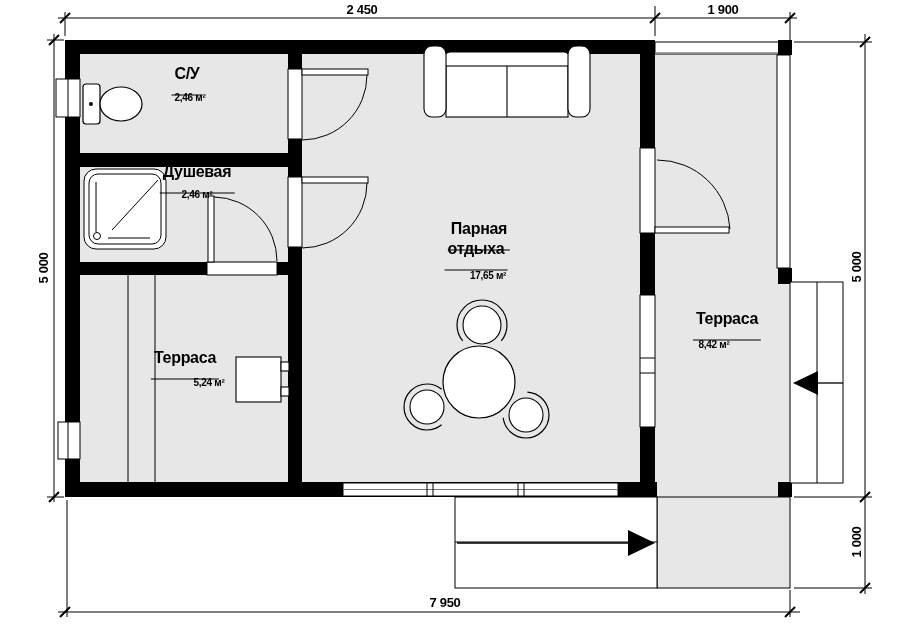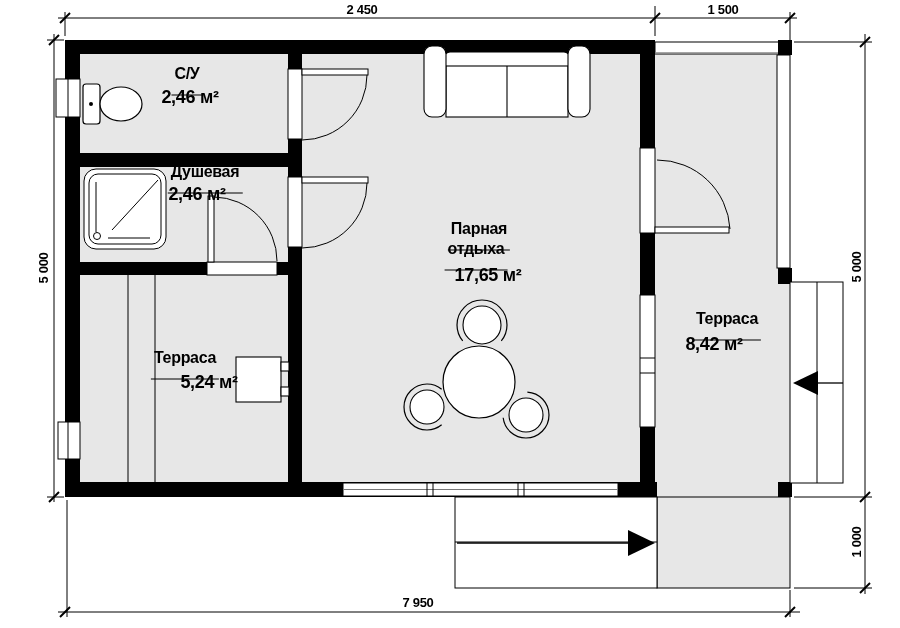--- a/index.html
+++ b/index.html
@@ -2,21 +2,21 @@
 <html><head>
 <meta charset="utf-8">
 <style>
   html,body{margin:0;padding:0;background:#fff;}
   #plan{position:relative;width:900px;height:628px;background:#fff;overflow:hidden;
         font-family:"Liberation Sans",sans-serif;}
   #plan svg{position:absolute;left:0;top:0;}
   .lbl{position:absolute;color:#000;white-space:nowrap;transform:translate(-50%,-50%);
        font-family:"Liberation Sans",sans-serif;font-weight:bold;letter-spacing:-0.3px;}
   .room-name{font-size:16px;border-bottom:1.6px solid #000;padding:0 3px 12px;}
-  .room-area{font-size:18px;}
+  .room-area{font-size:10px;}
   .dim{font-size:13px;}
   .vert{transform:translate(-50%,-50%) rotate(-90deg);}
 </style>
 </head>
 <body>
 
 <div id="plan">
 
 <svg width="900" height="628" viewBox="0 0 900 628">
 
@@ -188,33 +188,33 @@
     <line x1="860" y1="502" x2="870" y2="492"></line>
     <line x1="860" y1="593" x2="870" y2="583"></line>
     <line x1="60" y1="617" x2="70" y2="607"></line>
     <line x1="785" y1="617" x2="795" y2="607"></line>
   </g>
 </svg>
 
   <div class="lbl room-name" style="left:187px;top:80px;">С/У</div>
   <div class="lbl room-area" style="left:190px;top:97px;">2,46 м²</div>
 
-  <div class="lbl room-name" style="left:197px;top:178px;margin-left:8px;">Душевая</div>
+  <div class="lbl room-name" style="left:197px;top:178px;">Душевая</div>
   <div class="lbl room-area" style="left:197px;top:194px;">2,46 м²</div>
 
   <div class="lbl room-name" style="left:185px;top:364px;">Терраса</div>
   <div class="lbl room-area" style="left:185px;top:382px;margin-left:24px;">5,24 м²</div>
 
   <div class="lbl room-name" style="left:479px;top:235px;">Парная</div>
   <div class="lbl room-name" style="left:476px;top:255px;">отдыха</div>
   <div class="lbl room-area" style="left:488px;top:275px;">17,65 м²</div>
 
   <div class="lbl room-name" style="left:714px;top:325px;margin-left:13px;">Терраса</div>
   <div class="lbl room-area" style="left:714px;top:344px;text-align:right;">8,42 м²</div>
 
   <div class="lbl dim" style="left:362px;top:9px;">2 450</div>
-  <div class="lbl dim" style="left:723px;top:9px;">1 500</div>
+  <div class="lbl dim" style="left:723px;top:9px;">1 900</div>
   <div class="lbl dim vert" style="left:43px;top:268px;">5 000</div>
   <div class="lbl dim vert" style="left:856px;top:267px;">5 000</div>
   <div class="lbl dim vert" style="left:856px;top:542px;">1 000</div>
-  <div class="lbl dim" style="left:418px;top:602px;">7 950</div>
+  <div class="lbl dim" style="left:445px;top:602px;">7 950</div>
 
 </div>
 
 </body></html>

